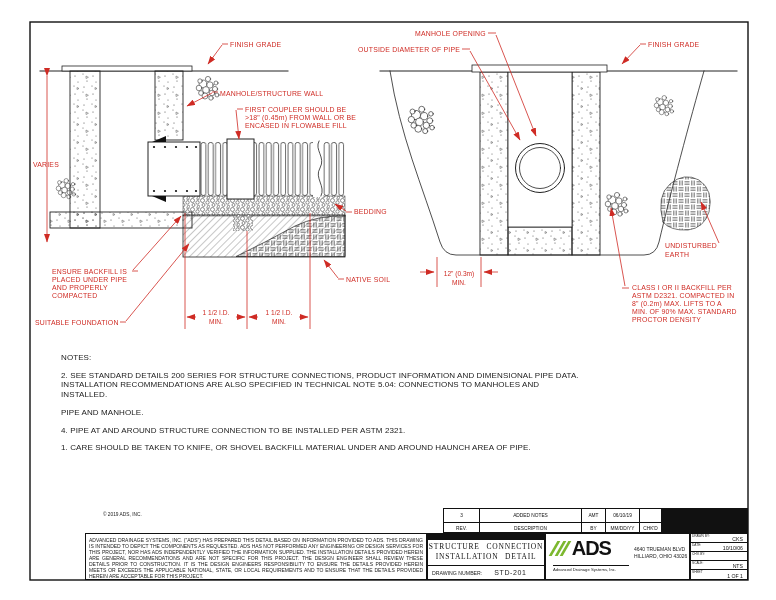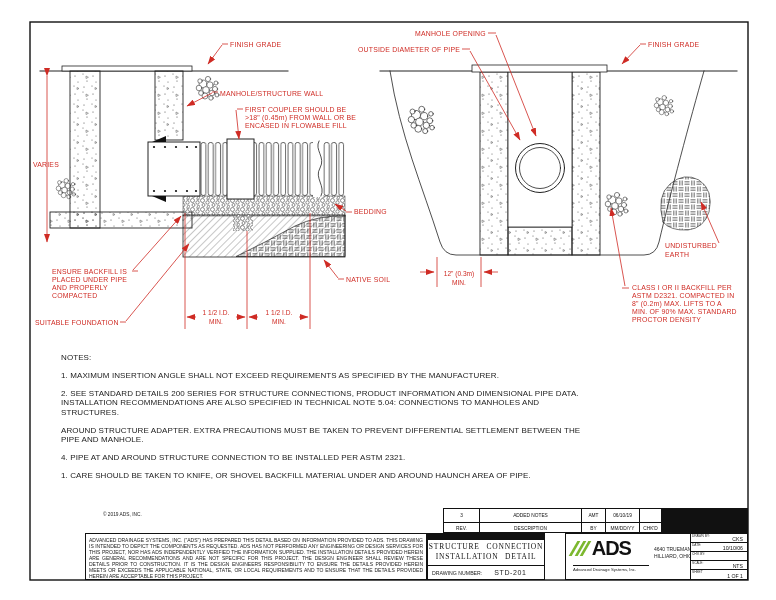--- a/index.html
+++ b/index.html
@@ -17,21 +17,21 @@
               padding:3px 3px;font-size:5px;line-height:6.05px;text-align:justify;color:#222;background:#fff;}
   .titlebox{left:427px;top:533px;width:118px;height:47px;border:1px solid #111;background:#fff;}
   .blackbar{position:absolute;left:0;top:0;right:0;height:6px;background:#111;}
   .tb-titles{position:absolute;left:0;right:0;top:8px;text-align:center;
              font-family:"Liberation Serif",serif;font-weight:normal;font-size:7.5px;
              letter-spacing:.8px;word-spacing:4px;line-height:10px;color:#111;}
   .dn-row{position:absolute;left:0;right:0;bottom:0;height:13px;border-top:1px solid #111;
           display:flex;align-items:center;padding:0 4px;}
   .dn-lbl{font-size:5.2px;}
   .dn-val{font-size:7px;margin-left:12px;letter-spacing:.6px;}
-  .logobox{left:545px;top:533px;width:145px;height:47px;border:1px solid #111;background:#fff;margin-left:20px;}
+  .logobox{left:545px;top:533px;width:145px;height:47px;border:1px solid #111;background:#fff;}
   .logo-row{position:absolute;left:7px;top:6px;display:flex;align-items:flex-end;}
   .slash{display:inline-block;width:3.4px;height:15px;margin-right:2.2px;transform:skewX(-30deg);}
   .ads-word{font-weight:bold;font-size:20px;line-height:16px;letter-spacing:-1px;color:#111;margin-left:2px;}
   .logo-rule{position:absolute;left:7px;top:31px;width:76px;height:1px;background:#111;}
   .logo-sub{position:absolute;left:7px;top:33px;font-size:4.2px;color:#222;}
   .logo-addr{position:absolute;left:88px;top:12px;font-size:5px;line-height:6.5px;color:#222;}
   .infocol{left:690px;top:533px;width:58px;height:47px;border:1px solid #111;background:#fff;
            display:grid;grid-template-rows:repeat(5,1fr);}
   .irow{position:relative;border-bottom:1px solid #111;}
   .irow:last-child{border-bottom:none;}
@@ -240,29 +240,25 @@
     <text class="lbl" x="632" y="298">ASTM D2321. COMPACTED IN</text>
     <text class="lbl" x="632" y="306">8" (0.2m) MAX. LIFTS TO A</text>
     <text class="lbl" x="632" y="314">MIN. OF 90% MAX. STANDARD</text>
     <text class="lbl" x="632" y="322">PROCTOR DENSITY</text>
   </g>
 </svg>
 
 <div class="abs notes">
   <div class="nhead">NOTES:</div>
   <div class="note">
-        <div>1.  MAXIMUM INSERTION ANGLE SHALL NOT EXCEED REQUIREMENTS AS SPECIFIED BY THE MANUFACTURER.</div>
-      </div>
-  <div class="note">
     <div>2.  SEE STANDARD DETAILS 200 SERIES FOR STRUCTURE CONNECTIONS, PRODUCT INFORMATION AND DIMENSIONAL PIPE DATA.</div>
     <div>INSTALLATION RECOMMENDATIONS ARE ALSO SPECIFIED IN TECHNICAL NOTE 5.04: CONNECTIONS TO MANHOLES AND</div>
-    <div>STRUCTURES.</div>
+    <div>INSTALLED.</div>
   </div>
   <div class="note">
-    <div>AROUND STRUCTURE ADAPTER.  EXTRA PRECAUTIONS MUST BE TAKEN TO PREVENT DIFFERENTIAL SETTLEMENT BETWEEN THE</div>
     <div>PIPE AND MANHOLE.</div>
   </div>
   <div class="note">
         <div>4. PIPE AT AND AROUND STRUCTURE CONNECTION TO BE INSTALLED PER ASTM 2321.</div>
       </div>
   <div class="note">
         <div>1. CARE SHOULD BE TAKEN TO KNIFE, OR SHOVEL BACKFILL MATERIAL UNDER AND AROUND HAUNCH AREA OF PIPE.</div>
       </div>
 </div>
 

